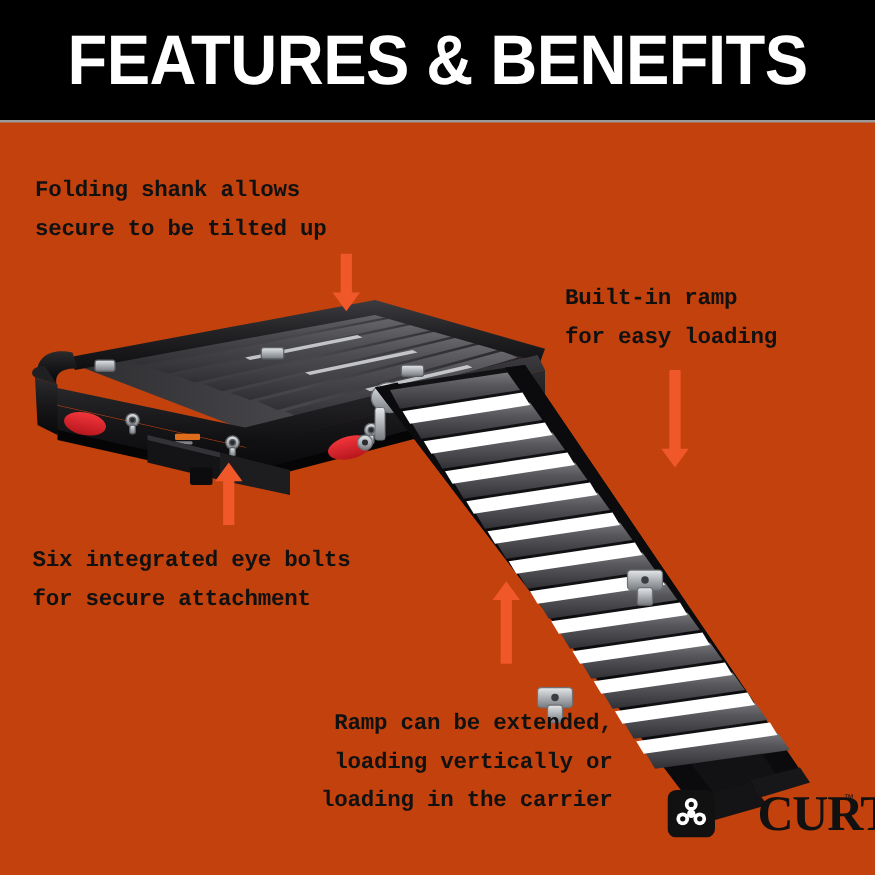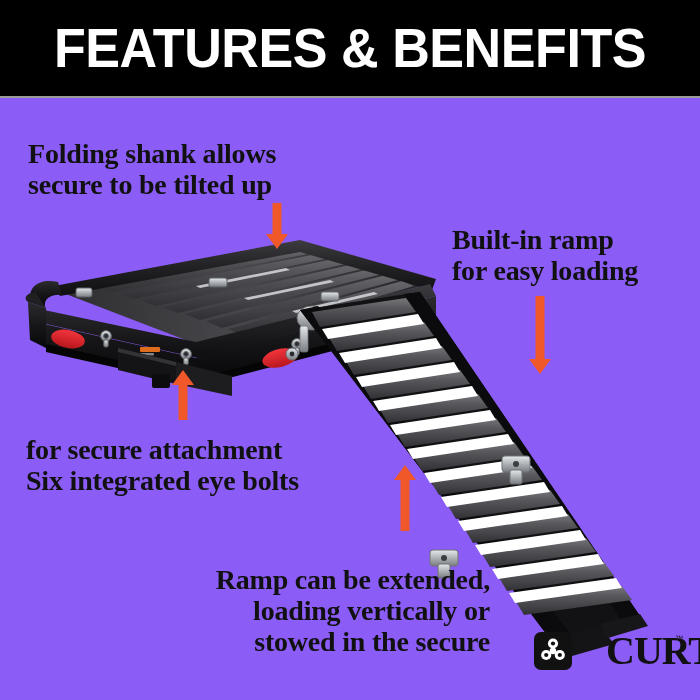--- a/index.html
+++ b/index.html
@@ -7,21 +7,21 @@
     padding: 0;
     background: #ffffff;
   }
   body {
     font-family: "Liberation Sans", sans-serif;
   }
   #page {
     position: relative;
     width: 700px;
     height: 700px;
-    background: #8b5cf6;
+    background: #c2410c;
     overflow: hidden;
   }
 
   
   .header-band {
     position: absolute;
     left: 0;
     top: 0;
     width: 700px;
     height: 96px;
@@ -48,23 +48,23 @@
     top: 96px;
     width: 700px;
     height: 2px;
     background: #9a9a9a;
   }
 
   
   .callout {
     position: absolute;
     color: #111111;
-    font-family: Liberation Serif, serif;
+    font-family: Liberation Mono, monospace;
     font-weight: bold;
-    font-size: 28px;
+    font-size: 18px;
     line-height: 31px;
     letter-spacing: -0.2px;
   }
   .callout div { white-space: nowrap; }
 
   #callout-shank     { left: 28px;  top: 138px; text-align: left; }
   #callout-ramp      { left: 452px; top: 224px; width: 244px; }
   #callout-eyebolts  { left: 26px;  top: 434px; text-align: left; }
   #callout-stow      { left: 150px; top: 564px; width: 340px; text-align: right; }
 
@@ -349,32 +349,32 @@
   <div class="arrow arrow-down" id="arrow-ramp">
     <div class="arrow-shaft"></div>
     <div class="arrow-head"></div>
   </div>
 
   <div class="arrow arrow-up" id="arrow-eyebolts">
     <div class="arrow-shaft"></div>
     <div class="arrow-head"></div>
   </div>
   <div class="callout" id="callout-eyebolts">
+    <div>Six integrated eye bolts</div>
     <div>for secure attachment</div>
-    <div>Six integrated eye bolts</div>
   </div>
 
   <div class="arrow arrow-up" id="arrow-stow">
     <div class="arrow-shaft"></div>
     <div class="arrow-head"></div>
   </div>
   <div class="callout" id="callout-stow">
     <div>Ramp can be extended,</div>
     <div>loading vertically or</div>
-    <div>stowed in the secure</div>
+    <div>loading in the carrier</div>
   </div>
 
   <div id="curt-logo">
     <svg id="curt-logo-mark" viewBox="0 0 38 38">
       <rect x="0" y="0" width="38" height="38" rx="7" fill="#111111"></rect>
       <g fill="#ffffff">
         <circle cx="19" cy="11.5" r="5.1"></circle>
         <circle cx="12.2" cy="23" r="5.1"></circle>
         <circle cx="25.8" cy="23" r="5.1"></circle>
         <circle cx="19" cy="19" r="3.3"></circle>

